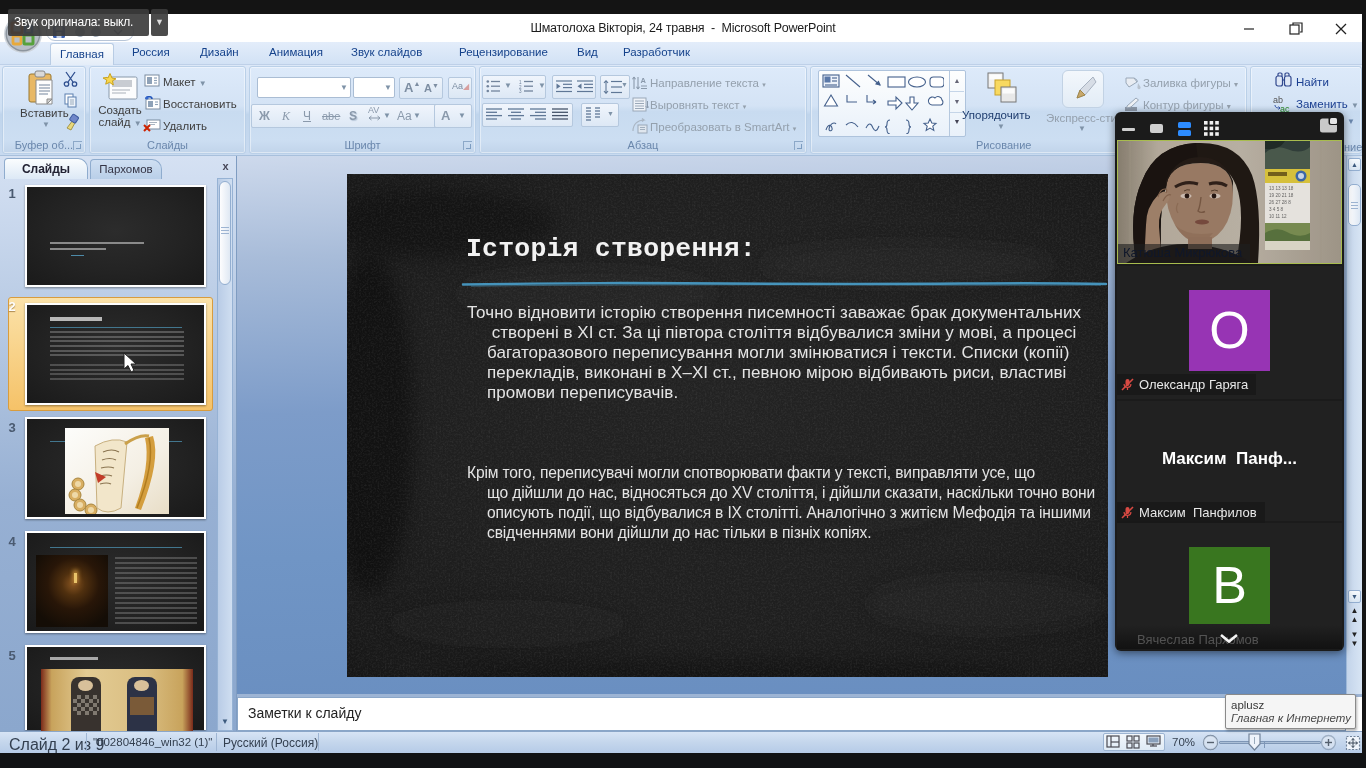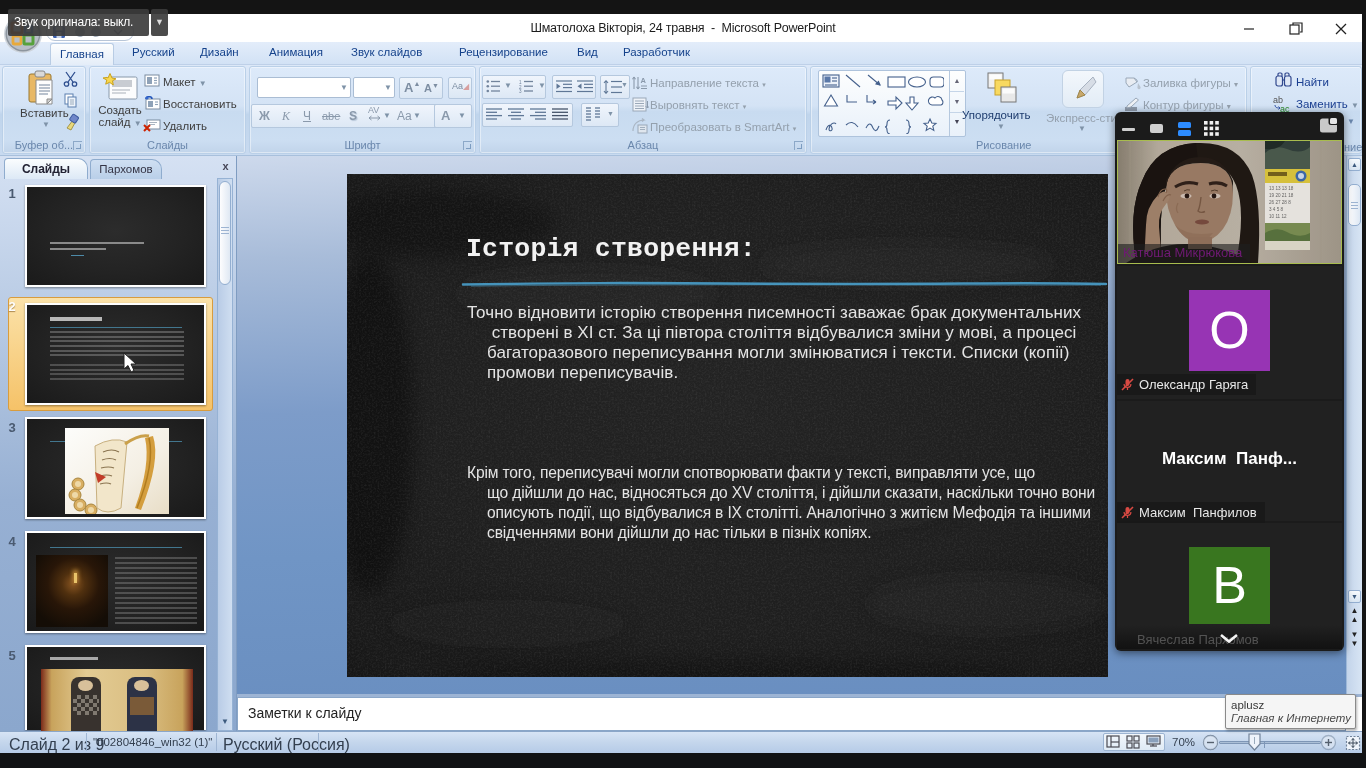--- a/index.html
+++ b/index.html
@@ -79,21 +79,21 @@
 <svg class="abs winbtn" style="left:1280px" viewBox="0 0 30 16">
     <rect x="10" y="4" width="9" height="9" fill="none" stroke="#222" stroke-width="1.2"></rect>
     <path d="M13 4 v-2 h9 v9 h-2" fill="none" stroke="#222" stroke-width="1.2"></path>
   </svg>
 <svg class="abs winbtn" style="left:1326px" viewBox="0 0 30 16">
     <path d="M10 3 L20 13 M20 3 L10 13" stroke="#222" stroke-width="1.3"></path>
   </svg>
 
 <div class="abs" id="tabrow"></div>
 <div class="abs" id="tab-active">Главная</div>
-<div class="abs tab" style="left:132px;">Русский</div>
+<div class="abs tab" style="left:132px;">Россия</div>
 <div class="abs tab" style="left:200px;">Дизайн</div>
 <div class="abs tab" style="left:269px;">Анимация</div>
 <div class="abs tab" style="left:351px;">Звук слайдов</div>
 <div class="abs tab" style="left:459px;">Рецензирование</div>
 <div class="abs tab" style="left:577px;">Вид</div>
 <div class="abs tab" style="left:623px;">Разработчик</div>
 
 <div class="abs" id="ribbon"></div>
 <div id="ribbon-content">
 
@@ -581,20 +581,21 @@
   </svg>
   <div style="position:absolute;left:119px;top:60px;font-family:'Liberation Mono',monospace;font-size:26.5px;color:#f2f2f2;letter-spacing:0.2px;font-weight:bold;">Історія створення:</div>
   <svg style="position:absolute;left:114px;top:104px" width="647 " height="12" viewBox="0 0 647 12">
     <path d="M2 6.5 q110 -2 220 -1.2 q160 1 280 0.2 q90 -0.8 143 0.5" fill="none" stroke="#4593bb" stroke-width="2.4" stroke-linecap="round"></path>
     <path d="M10 8.2 q150 -2 400 -1 q130 0 230 0" fill="none" stroke="#4f9ec4" stroke-width="0.8" opacity=".6"></path>
   </svg>
   <div id="p1" style="position:absolute;left:120px;top:129px;font-size:17px;line-height:20px;color:#e4e4e4;letter-spacing:0.05px;white-space:nowrap;">
     <div>Точно відновити історію створення писемності заважає брак документальних</div>
     <div style="padding-left:20px;text-align:center;">створені в XI ст. За ці півтора століття відбувалися зміни у мові, а процесі</div>
     <div style="padding-left:20px;">багаторазового переписування могли змінюватися і тексти. Списки (копії)</div>
+    <div style="padding-left:20px;">перекладів, виконані в X–XI ст., певною мірою відбивають риси, властиві</div>
     <div style="padding-left:20px;">промови переписувачів.</div>
   </div>
   <div id="p2" style="position:absolute;left:120px;top:289px;font-size:15.6px;line-height:20px;color:#e4e4e4;letter-spacing:-0.15px;white-space:nowrap;">
     <div>Крім того, переписувачі могли спотворювати факти у тексті, виправляти усе, що</div>
     <div style="padding-left:20px;">що дійшли до нас, відносяться до XV століття, і дійшли сказати, наскільки точно вони</div>
     <div style="padding-left:20px;">описують події, що відбувалися в IX столітті. Аналогічно з житієм Мефодія та іншими</div>
     <div style="padding-left:20px;">свідченнями вони дійшли до нас тільки в пізніх копіях.</div>
   </div>
 </div>
 
@@ -609,21 +610,21 @@
 
 <div class="abs" id="splitter"></div>
 <div class="abs" id="notes"></div>
 <div class="abs" id="notestext">Заметки к слайду</div>
 
 <div class="abs" id="statusbar"></div>
 <div class="abs" style="left:9px;top:736px;font-size:16px;color:#333f4f;">Слайд 2 из 9</div>
 <div class="abs sdiv" style="left:86px"></div>
 <div class="abs" style="left:93px;top:736px;font-size:11.5px;color:#333f4f;">"tf02804846_win32 (1)"</div>
 <div class="abs sdiv" style="left:216px"></div>
-<div class="abs" style="left:223px;top:736px;font-size:16px;color:#333f4f;">Русский (Россия)</div>
+<div class="abs" style="left:223px;top:736px;font-size:12px;color:#333f4f;">Русский (Россия)</div>
 <div class="abs sdiv" style="left:318px"></div>
 <div id="statusright">
   <div class="abs" style="left:1103px;top:733px;width:62px;height:18px;background:linear-gradient(#f2f7fc,#dfeaf5);border:1px solid #9cb4d2;border-radius:2px;"></div>
   <svg class="abs" style="left:1106px;top:735px" width="56" height="14" viewBox="0 0 56 14">
     <g fill="none" stroke="#4a4a52" stroke-width="1.2">
       <rect x="1" y="1" width="12" height="11"></rect>
         <line x1="5" y1="1" x2="5" y2="12"></line>
         <line x1="5" y1="7" x2="13" y2="7"></line>
       <rect x="21" y="1" width="5" height="5"></rect>
         <rect x="28" y="1" width="5" height="5"></rect>
@@ -747,21 +748,21 @@
       <ellipse cx="84" cy="81" rx="7" ry="2.4" fill="#7c4e40"></ellipse>
       <path d="M60 62 q-3 6 0 10" stroke="#8a6850" stroke-width="1.2" fill="none" opacity=".6"></path>
 
       <path d="M26 122 L28 84 Q28 66 40 54 Q46 48 50 52 Q54 56 48 63 Q40 72 41 86 L44 122 Z" fill="#a8886f"></path>
       <path d="M40 56 q2 -8 7 -8 q3 0 1 4 M45 60 q4 -8 8 -6" stroke="#8a6850" stroke-width="1.1" fill="none"></path>
 
       <path d="M8 122 Q38 102 70 103 Q106 104 134 122 Z" fill="#17120e"></path>
         <path d="M70 96 h24 v12 h-24 z" fill="#97765f"></path>
       <rect width="223" height="122" fill="#201a14" opacity=".08"></rect>
     </svg>
-    <div style="position:absolute;left:0;bottom:0;height:19px;background:rgba(30,30,30,.62);color:#701a75;font-size:13px;line-height:18px;padding:0 8px 0 5px;">Катюша Микрюкова</div>
+    <div style="position:absolute;left:0;bottom:0;height:19px;background:rgba(30,30,30,.62);color:#0f172a;font-size:13px;line-height:18px;padding:0 8px 0 5px;">Катюша Микрюкова</div>
   </div>
 
   <div class="abs ztile" style="top:266px;height:133px;">
     <div style="position:absolute;left:72px;top:24px;width:81px;height:81px;background:#9734b4;"></div>
     <div style="position:absolute;left:72px;top:24px;width:81px;height:81px;text-align:center;font-size:52px;color:#fff;line-height:81px;font-weight:300;">О</div>
   </div>
   <div class="abs zlabel" style="left:1117px;top:374px;">
     <svg width="13" height="13" viewBox="0 0 13 13" style="vertical-align:-2px;margin-right:5px;">
         <g fill="#d84a43">
           <rect x="4.5" y="1" width="4" height="7" rx="2"></rect>

